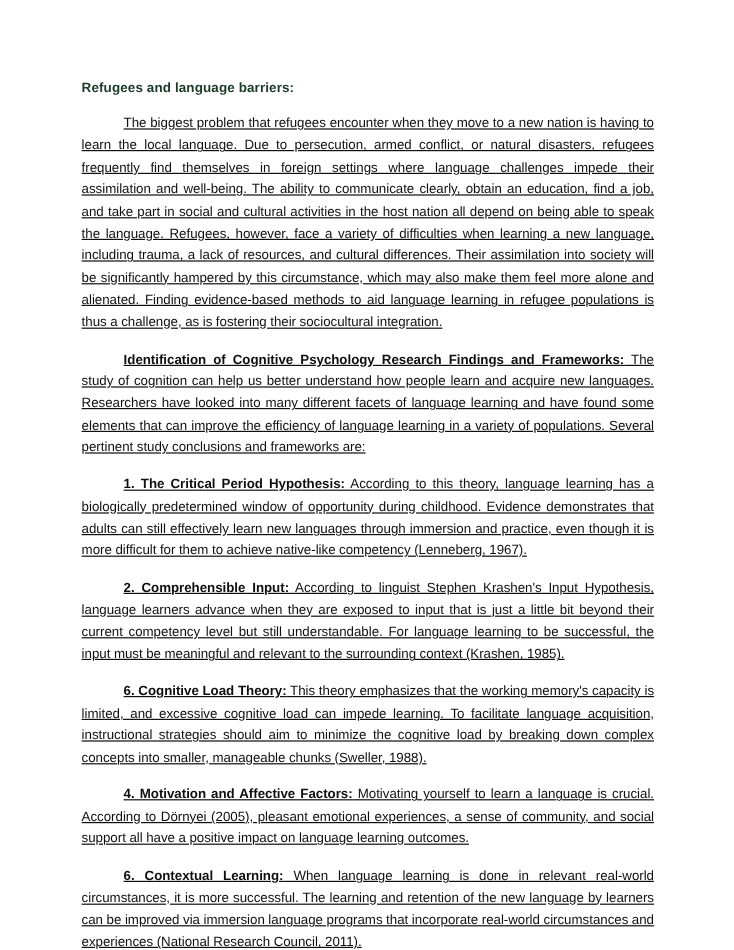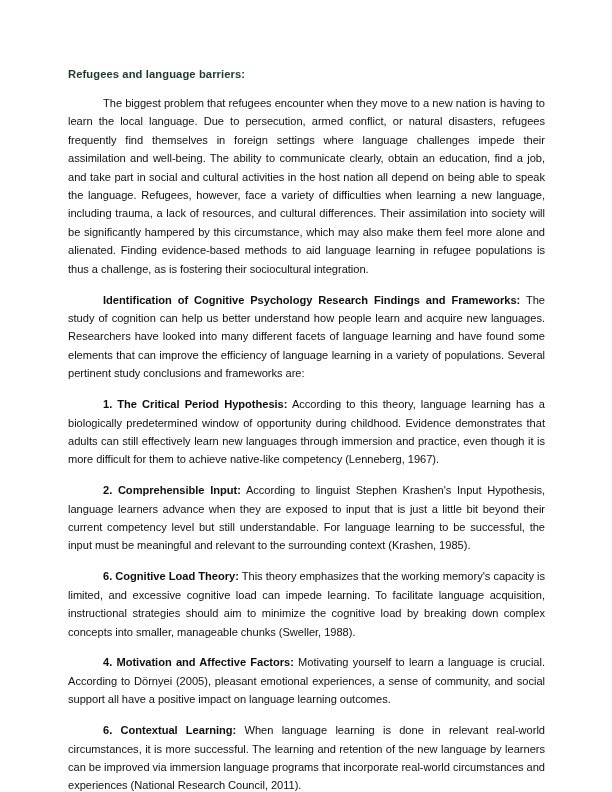--- a/index.html
+++ b/index.html
@@ -43,20 +43,21 @@
 
   p.para {
     font-size: 11.1px;
     line-height: 18.4px;
     margin: 0 0 12.5px 0;
     text-align: justify;
     text-justify: inter-word;
     color: #0f0f0f;
     letter-spacing: -0.02px;
     word-spacing: -0.1px;
+    text-decoration: underline;
   }
 
   p.para:last-child {
     margin-bottom: 0;
   }
 
   .lead {
     font-weight: bold;
     margin-left: 35px;
   }

